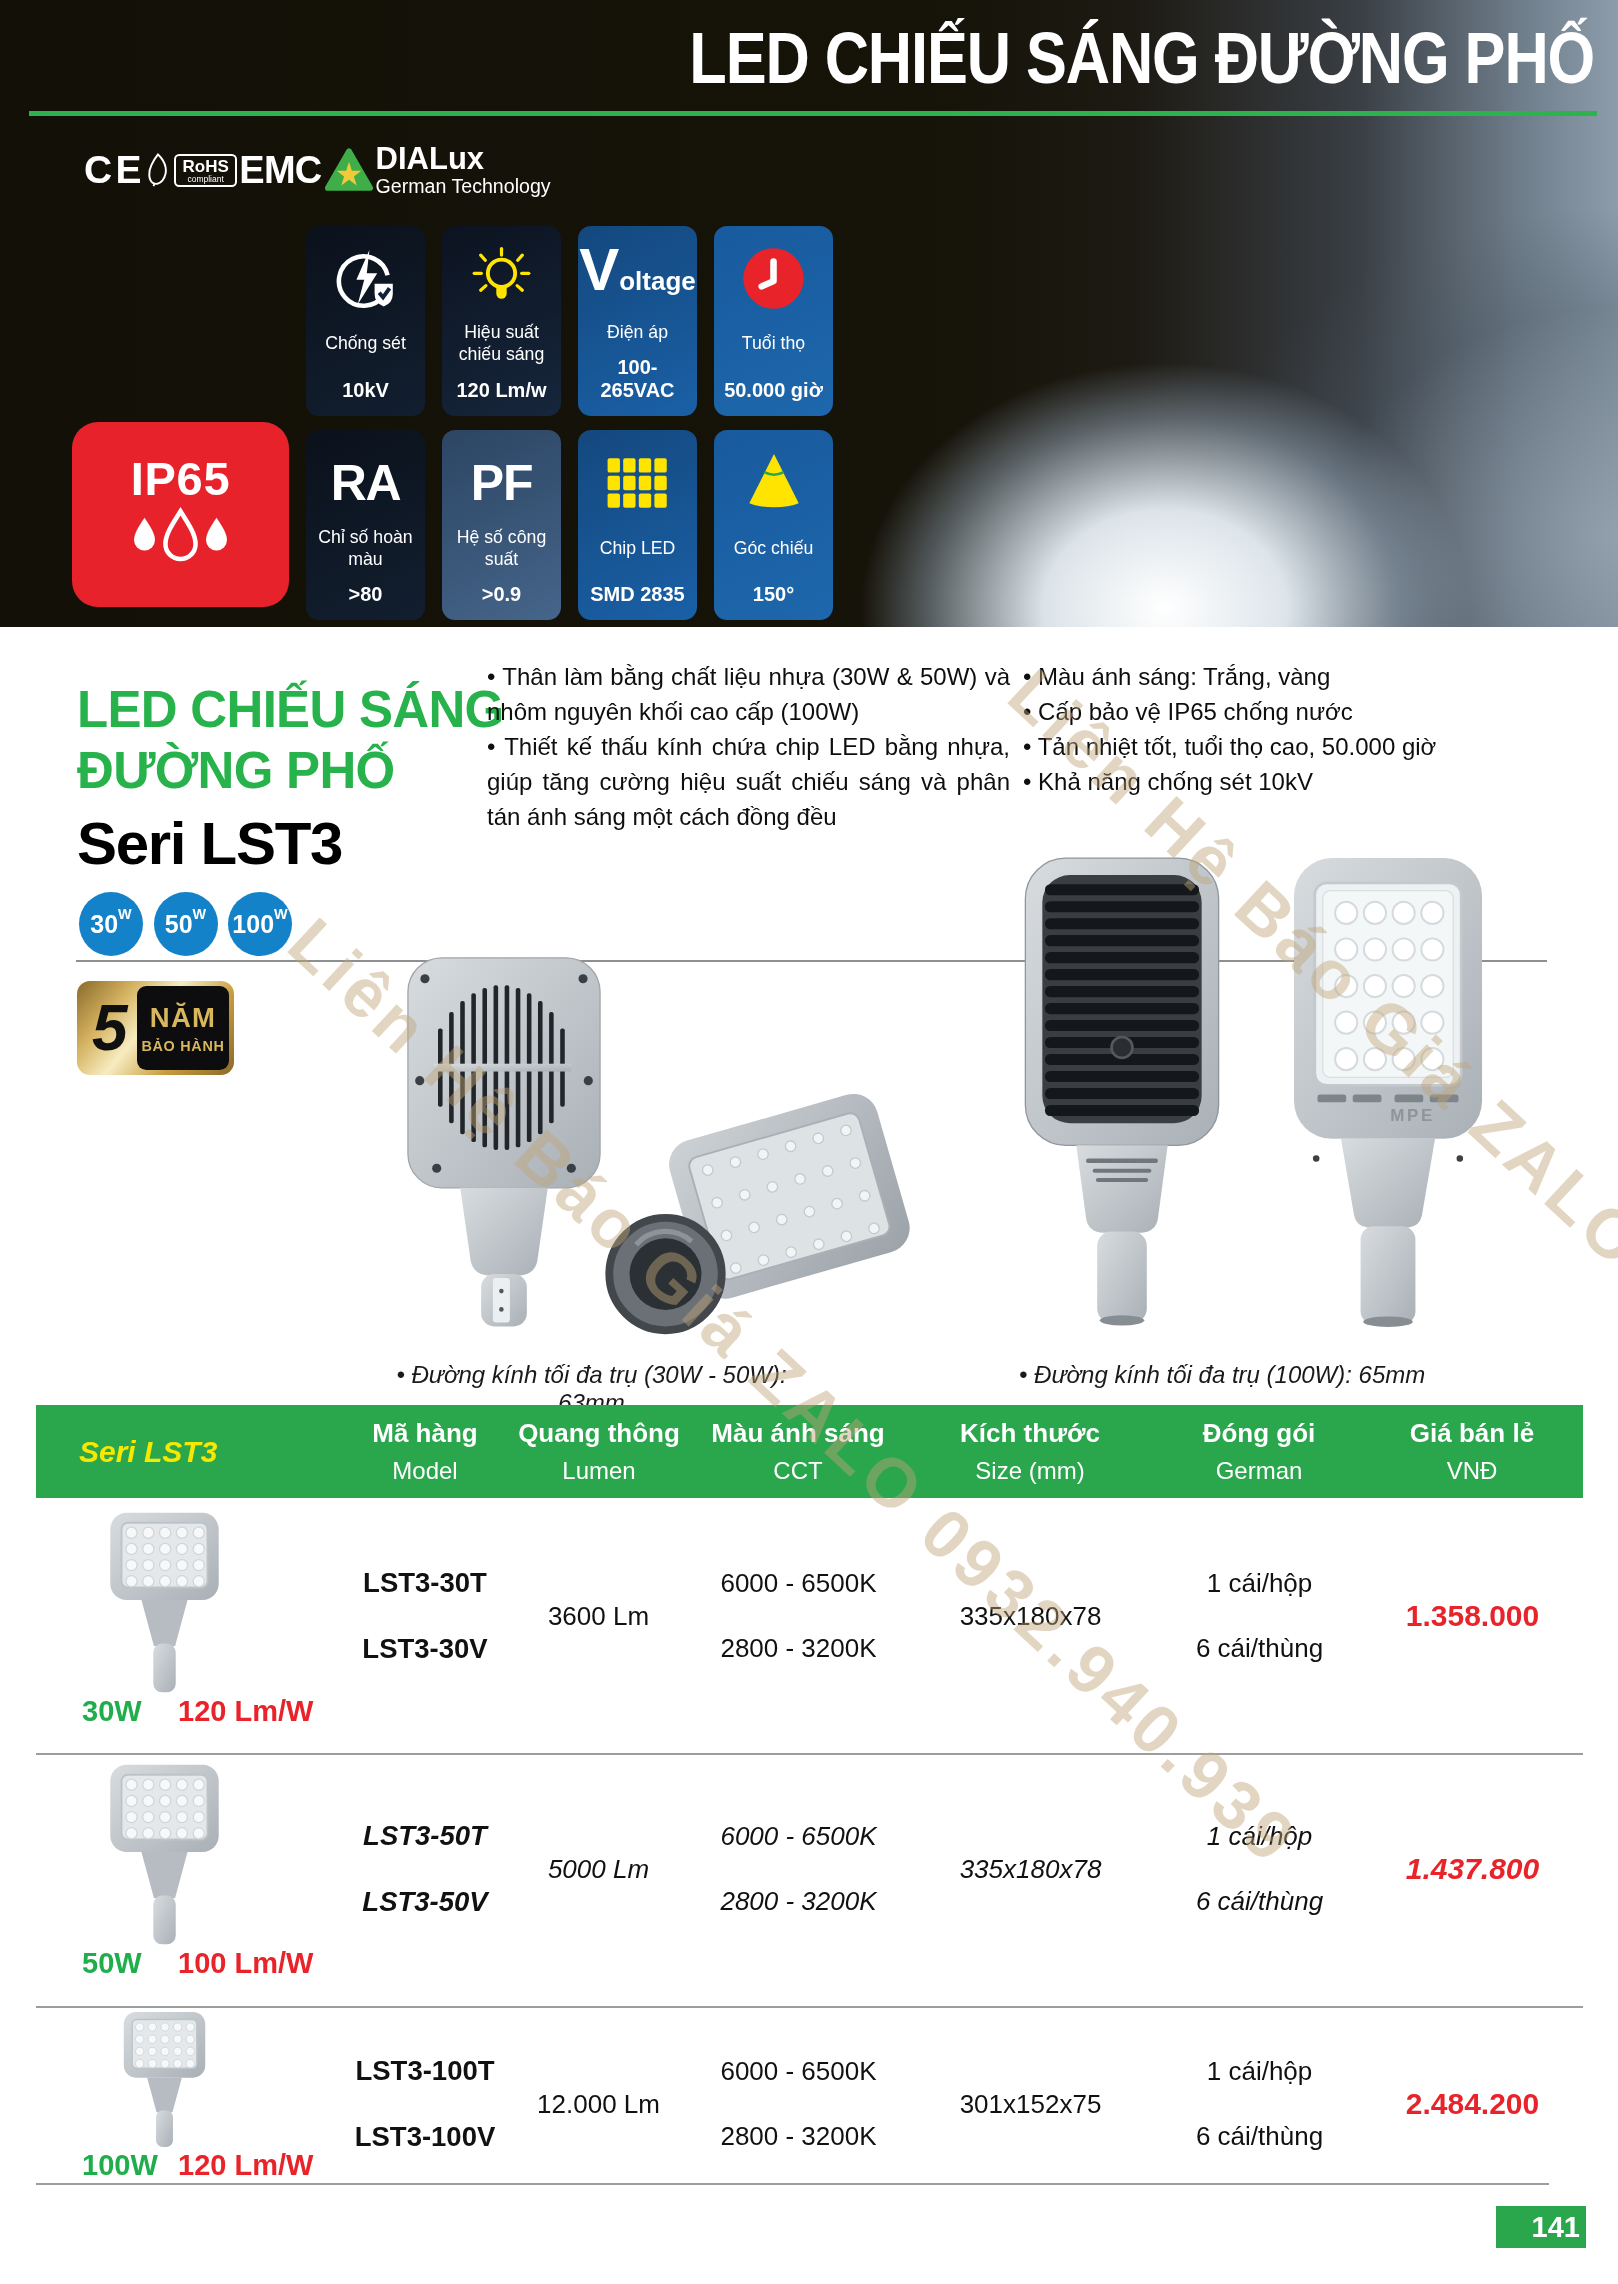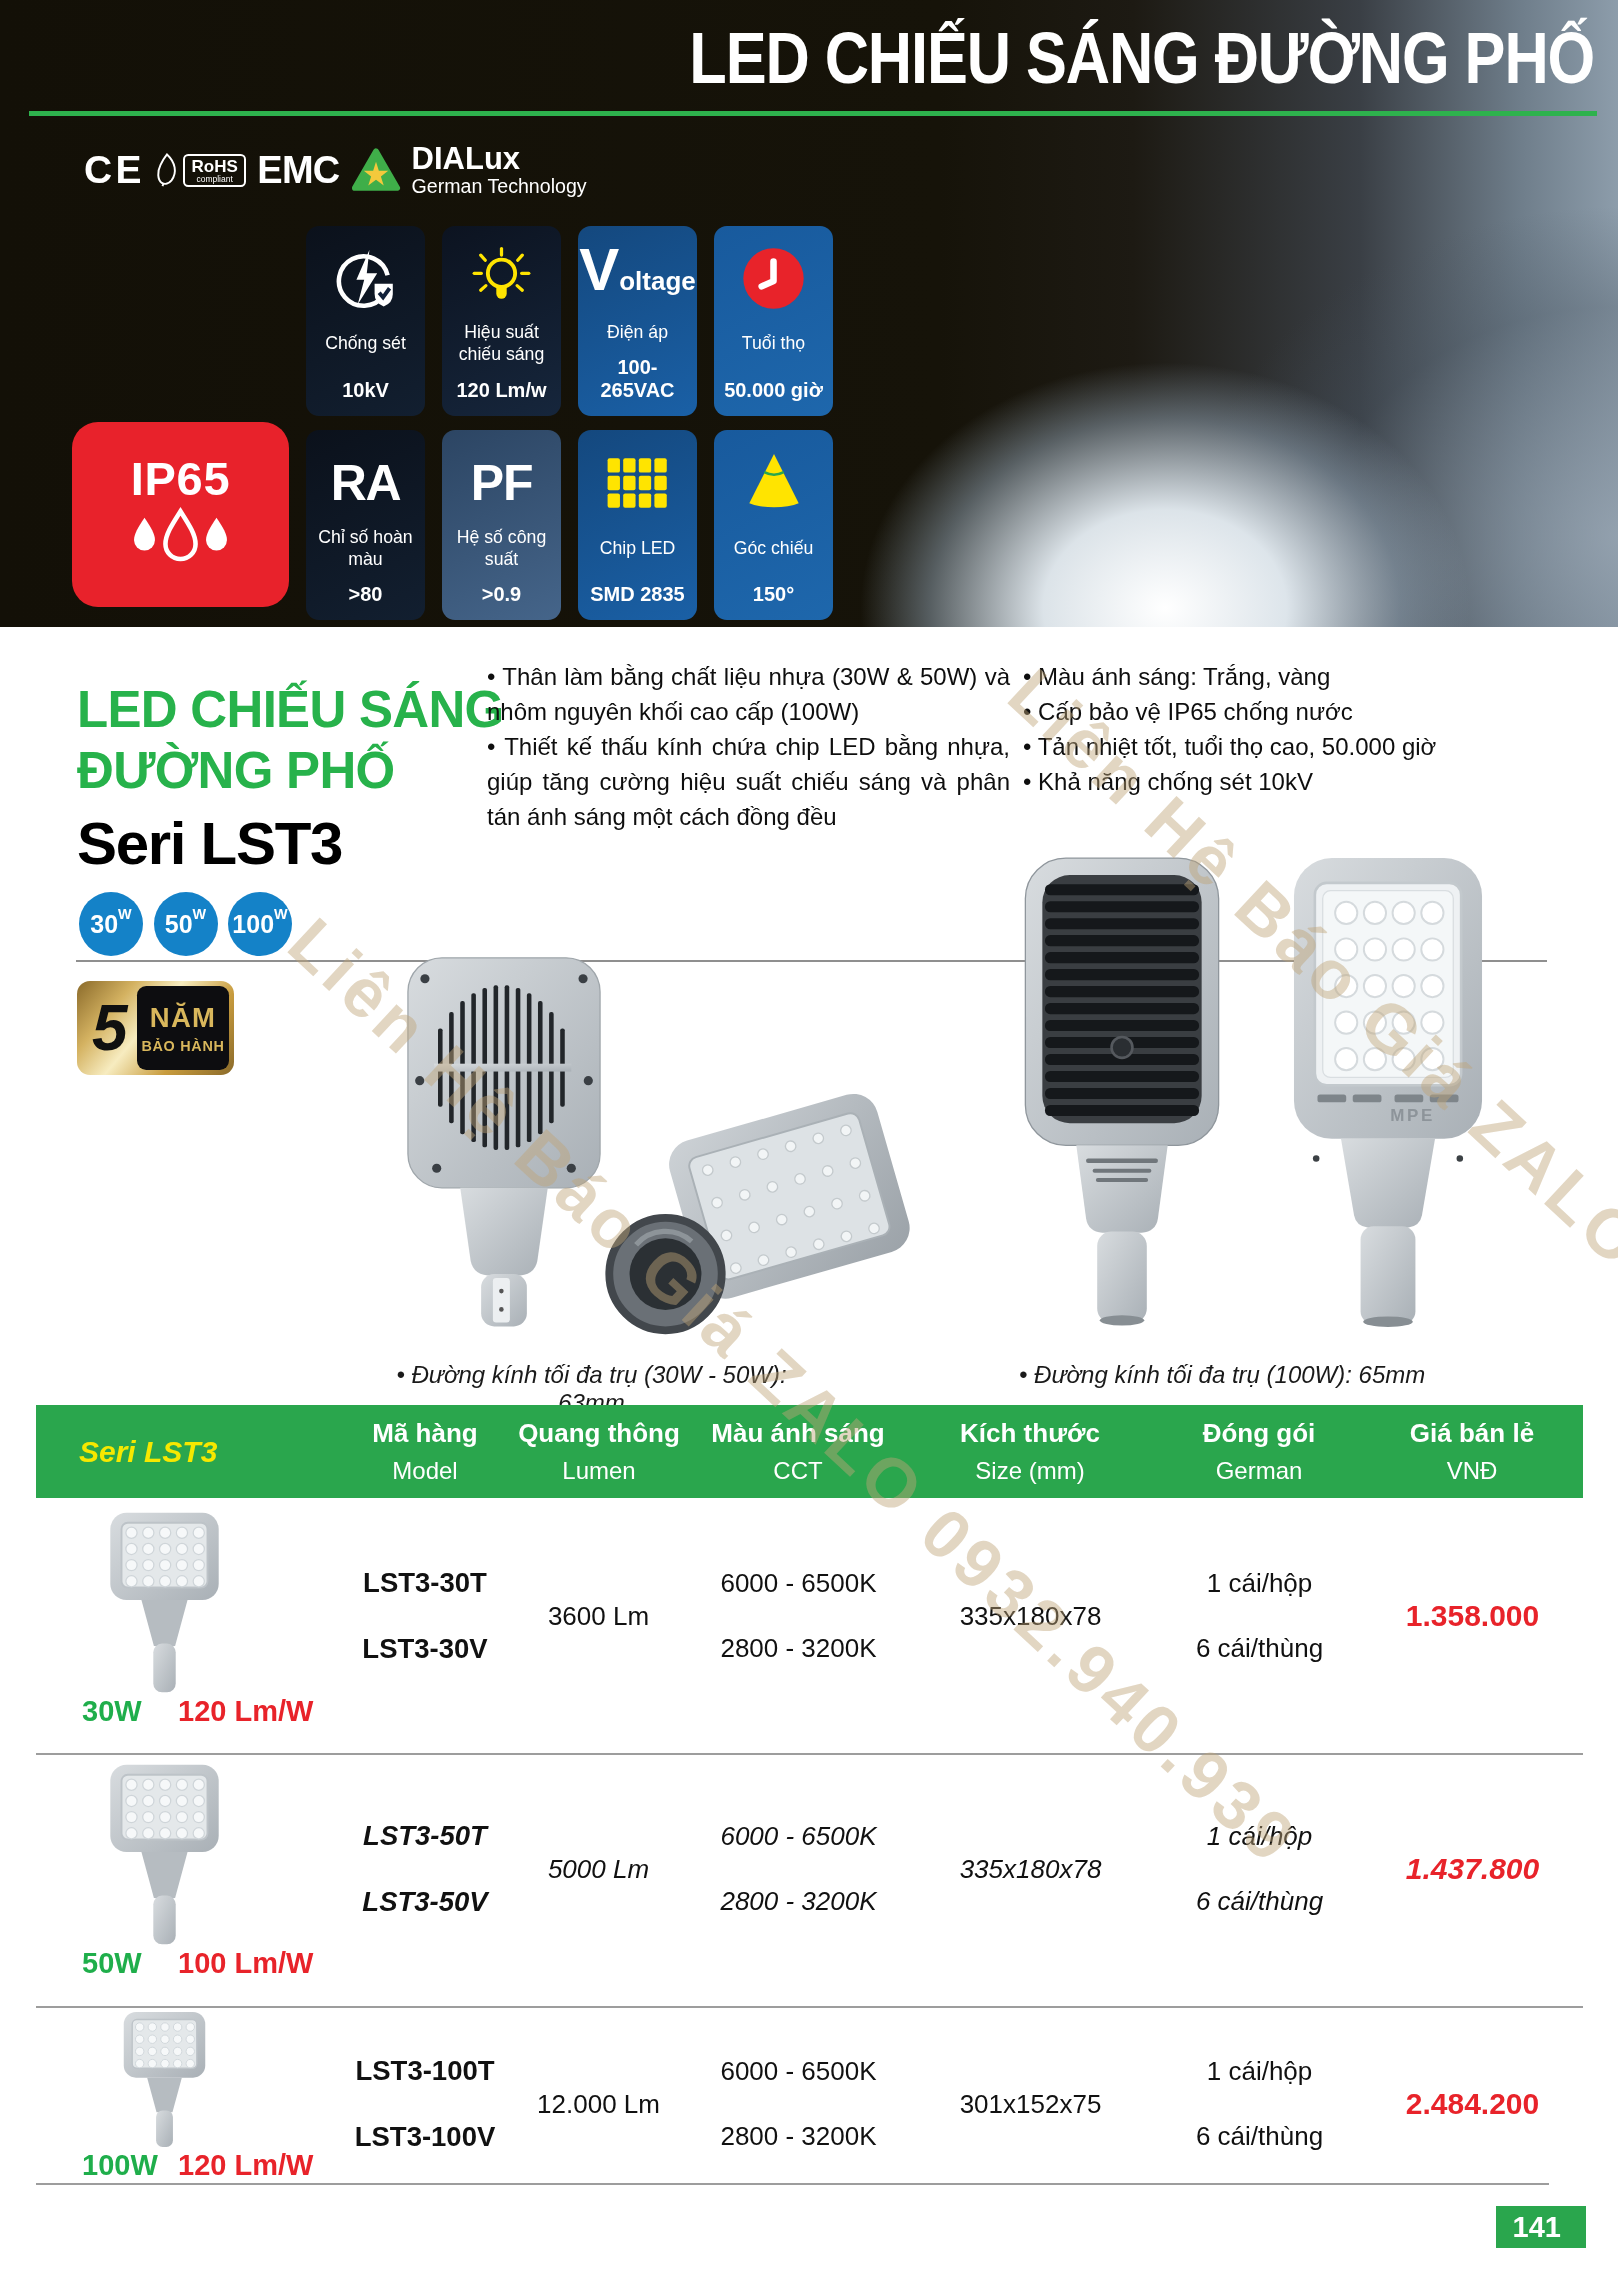--- a/index.html
+++ b/index.html
@@ -10,21 +10,21 @@
   .hero { position:absolute; left:0; top:0; width:1619px; height:627px;
     background:
       radial-gradient(ellipse 406px 327px at 1165px 608px, #ffffff 0%, rgba(230,238,244,.95) 30%, rgba(150,168,184,.5) 58%, rgba(40,45,50,0) 75%),
       radial-gradient(ellipse 589px 458px at 1619px 536px, rgba(150,163,176,.65) 0%, rgba(70,82,94,.3) 50%, rgba(0,0,0,0) 72%),
       linear-gradient(90deg,#131007 0%,#161309 58%,#1d1a13 70%,#3a3f45 84%,#6f7e8b 94%,#8d9dab 100%);
   }
   .hero-title { position:absolute; top:15.7px; right:25px; font-size:73px; font-weight:900; color:#ffffff;
     letter-spacing:-1.3px; transform:scaleX(.84); transform-origin:100% 50%; white-space:nowrap; }
   .green-rule { position:absolute; left:29.4px; top:111px; width:1568px; height:5.2px; background:#2eb24d; }
 
-  .certs { position:absolute; left:84px; top:143px; display:flex; align-items:center; gap:11px; color:#fff; }
+  .certs { position:absolute; left:84px; top:143px; display:flex; align-items:center; gap:2px; color:#fff; }
   .ce-mark { font-size:39px; font-weight:bold; letter-spacing:3.3px; }
   .rohs { display:flex; align-items:center; gap:5.2px; }
   .rohs-box { border:2px solid #fff; border-radius:5.2px; padding:2px 6.5px; text-align:center; line-height:1; }
   .rohs-box b { font-size:17px; display:block; }
   .rohs-box i { font-size:8.5px; font-style:normal; display:block; }
   .emc { font-size:38px; font-weight:900; letter-spacing:-0.7px; }
   .dialux b { font-size:31px; display:block; line-height:1.02; }
   .dialux span { font-size:19.6px; display:block; }
 
   .ip65 { position:absolute; left:72px; top:422px; width:217px; height:185px; background:#e8222b;
@@ -107,21 +107,21 @@
   .rimg { position:absolute; left:90px; width:149px; }
   .r1 .rimg{top:1509px;height:187px;} .r2 .rimg{top:1761px;height:187px;} .r3 .rimg{top:2009px;height:141px;}
   .wlab { position:absolute; left:82px; font-size:29px; font-weight:bold; color:#1fae4b; }
   .elab { position:absolute; left:178px; font-size:29px; font-weight:bold; color:#e8232a; }
   .r1 .wlab,.r1 .elab{top:1695px;} .r2 .wlab,.r2 .elab{top:1947px;} .r3 .wlab,.r3 .elab{top:2149px;}
 
   .sep { position:absolute; left:36px; width:1547px; height:2px; background:#9d9d9d; }
   .sep1{top:1753px;} .sep2{top:2006px;} .sep3{top:2183px;width:1513px;}
 
   .pagenum { position:absolute; left:1496px; top:2206px; width:90px; height:42px; background:#2aa64d;
-    color:#fff; font-size:29px; font-weight:bold; text-align:right; padding-right:25px; line-height:42px; }
+    color:#fff; font-size:29px; font-weight:bold; text-align:right; padding-right:6px; line-height:42px; }
 
   .watermark { position:absolute; font-size:69px; font-weight:bold; color:rgba(190,163,120,.45);
     letter-spacing:5.2px; white-space:nowrap; transform:rotate(43deg); transform-origin:0 0;
     z-index:60; pointer-events:none; }
   .wm1 { left:327px; top:903px; }
   .wm2 { left:1047px; top:654px; }
 </style>
 </head>
 <body>
 

